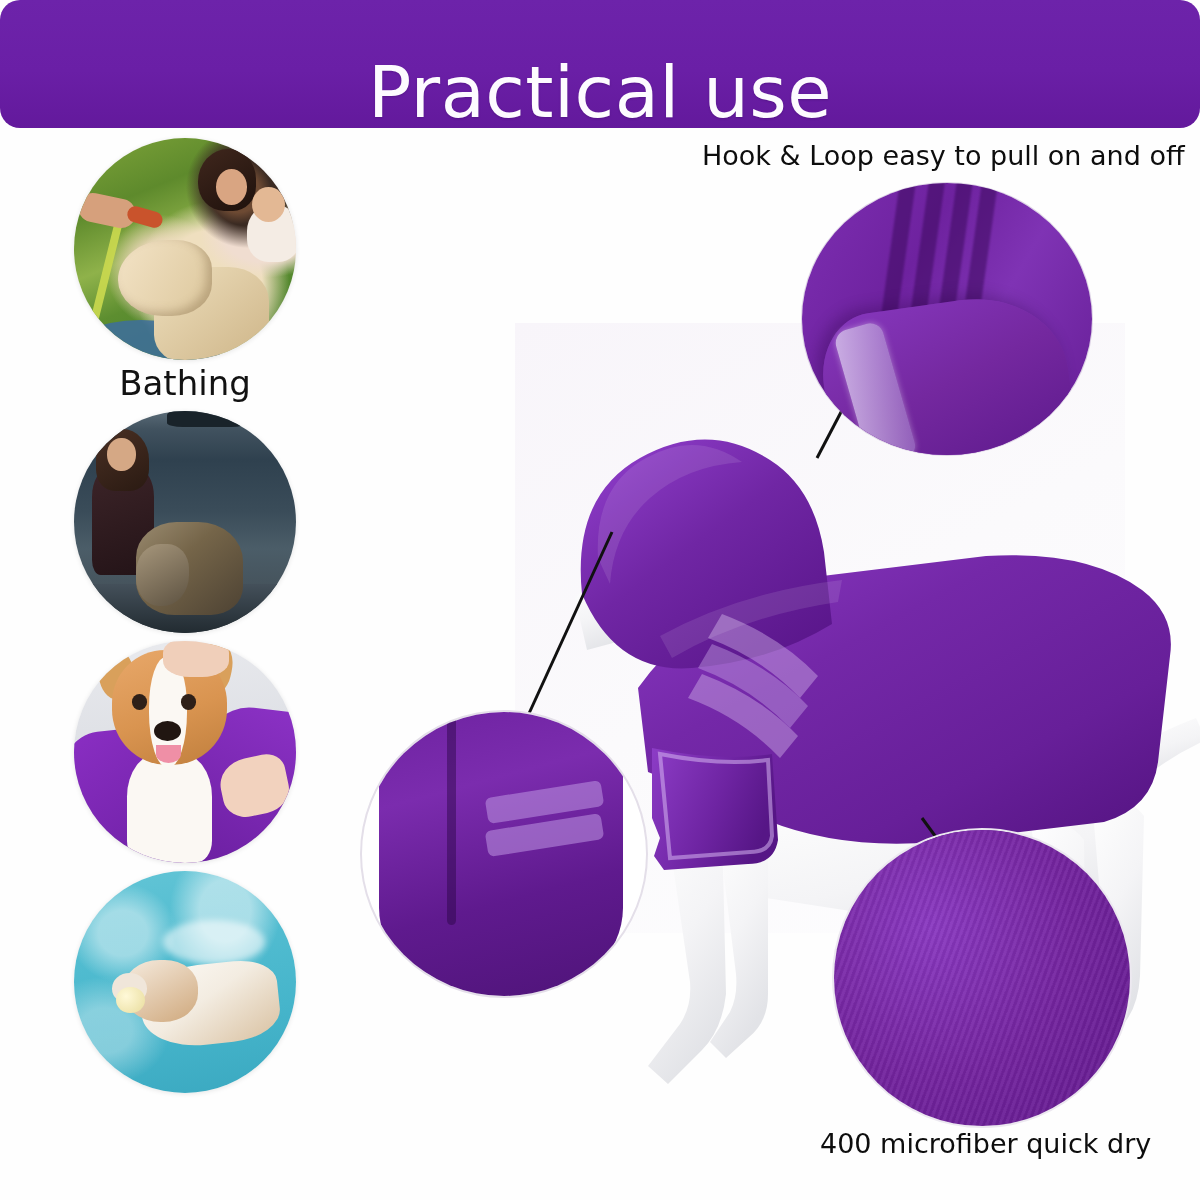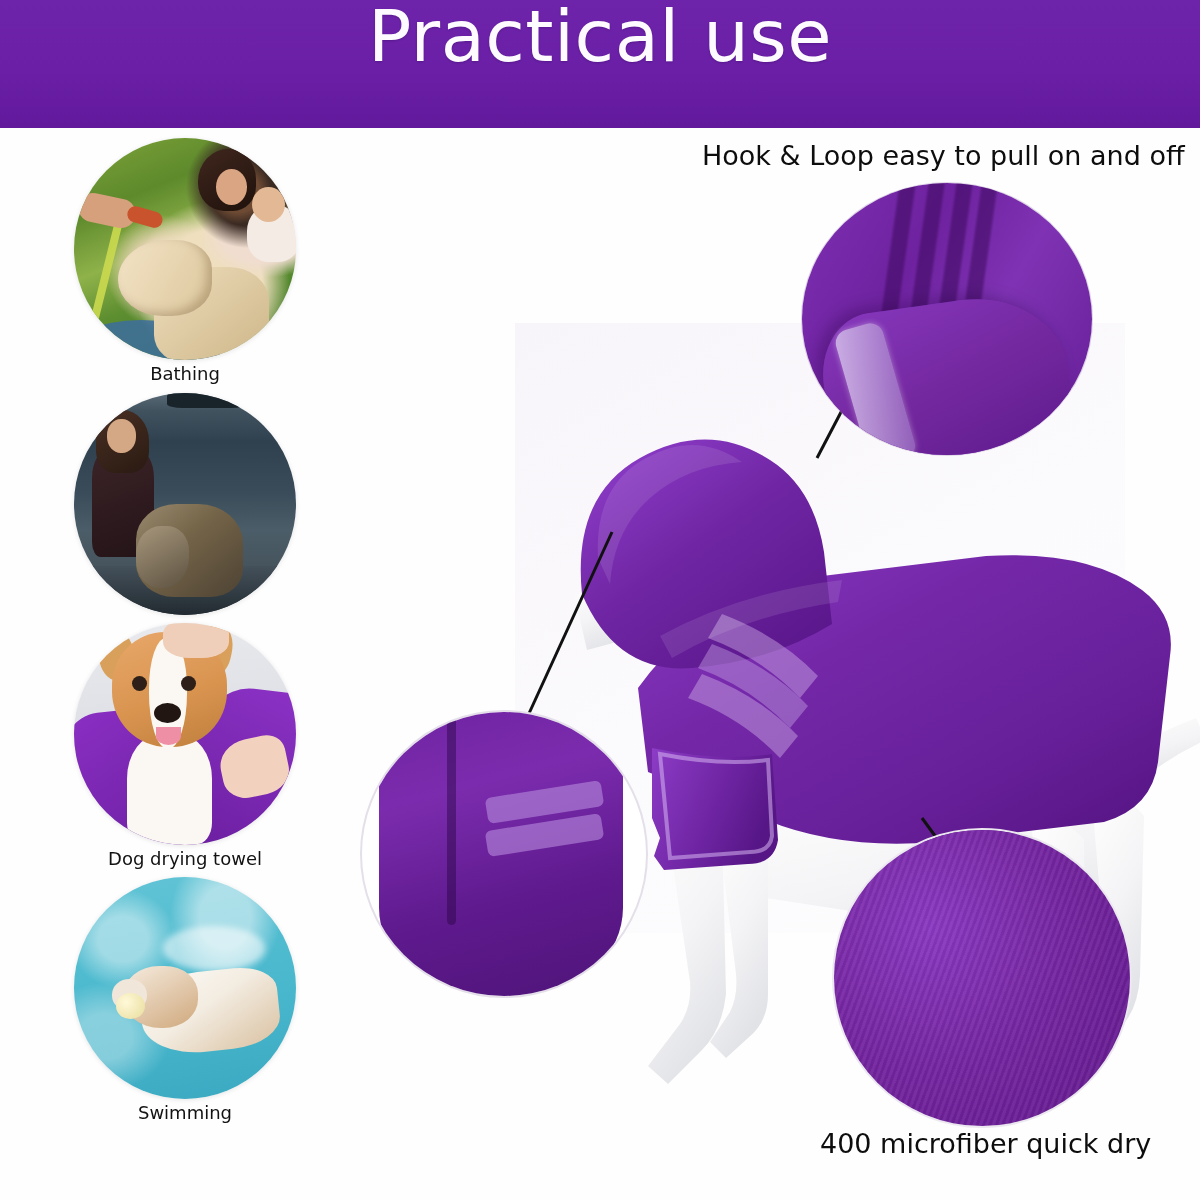--- a/index.html
+++ b/index.html
@@ -20,22 +20,23 @@
     overflow: hidden;
   }
 
   
   .header-banner {
     position: absolute;
     left: 0; top: 0;
     width: 1200px; height: 128px;
     background: linear-gradient(180deg, #6d23aa 0%, #6a1fa6 55%, #63199c 100%);
     display: flex;
-    align-items: flex-start;
+    align-items: flex-end;
     justify-content: center;
+    border-radius: 20px;
   }
   .header-title {
     color: #fdfbff;
     font-size: 72px;
     font-weight: 400;
     letter-spacing: 0.5px;
     line-height: 1;
     text-shadow: 0 1px 2px rgba(40,0,70,0.25);
     font-family: "DejaVu Sans", sans-serif;
   }
@@ -54,21 +55,21 @@
   }
   .thumb-circle {
     width: 222px; height: 222px;
     border-radius: 50%;
     margin: 0 auto;
     overflow: hidden;
     position: relative;
     box-shadow: 0 1px 5px rgba(0,0,0,0.10);
   }
   .thumb-label {
-    font-size: 18px;
+    font-size: 34px;
     color: #121212;
     margin-top: 4px;
     line-height: 1.15;
     font-weight: 400;
     font-family: "DejaVu Sans", sans-serif;
   }
 
   
   .ph-bathing {
     background:
@@ -487,32 +488,30 @@
         <div class="ear-r"></div>
         <div class="corgi-head"></div>
         <div class="corgi-blaze"></div>
         <div class="eye-l"></div>
         <div class="eye-r"></div>
         <div class="nose"></div>
         <div class="tongue"></div>
         <div class="hand"></div>
         <div class="hand-top"></div>
       </div>
-      <div class="thumb-label">Dog drying towel</div>
     </div>
 
     <div class="thumb-block">
       <div class="thumb-circle ph-swim">
         <div class="splash"></div>
         <div class="dog-sw-body"></div>
         <div class="dog-sw-head"></div>
         <div class="dog-sw-muzzle"></div>
         <div class="ball"></div>
       </div>
-      <div class="thumb-label">Swimming</div>
     </div>
 
   </div>
 
   <div class="stage">
 
     <div class="backdrop-panel"></div>
 
     <svg class="mannequin" viewBox="0 0 870 1072">
       <defs>

